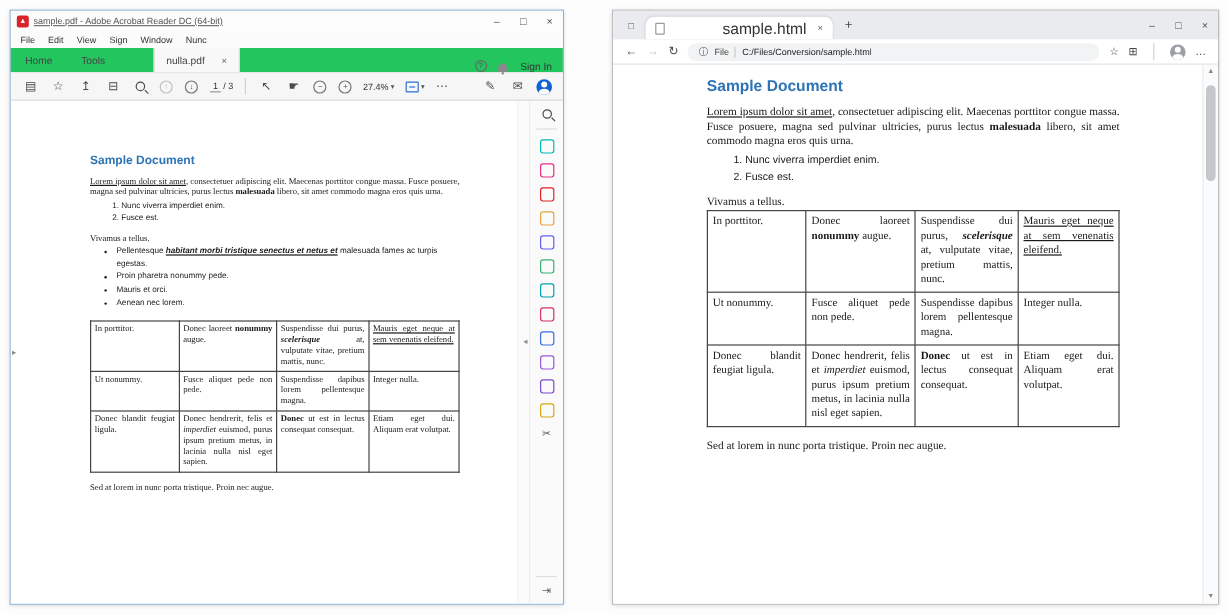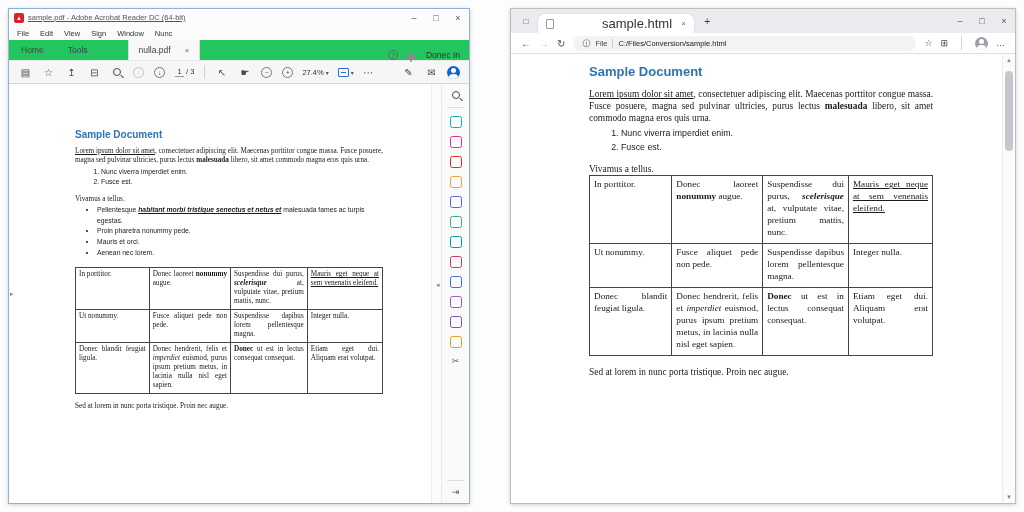--- a/index.html
+++ b/index.html
@@ -131,21 +131,21 @@
   <div class="tabs">
     <span class="tabbtn">Home</span>
     <span class="tabbtn">Tools</span>
     <span class="doctab">
       <span>nulla.pdf</span>
       <span class="x">×</span>
     </span>
     <span class="spacer"></span>
     <span class="helpq">?</span>
     <span class="bell"></span>
-    <span class="signin">Donec In</span>
+    <span class="signin">Sign In</span>
   </div>
   <div class="tbar">
     <span class="ti">▤</span>
     <span class="ti">☆</span>
     <span class="ti">↥</span>
     <span class="ti">⊟</span>
     <span class="mag"></span>
     <span class="circb dis">↑</span>
     <span class="circb">↓</span>
     <span class="pgind"><span class="pgcur">1</span> <span>/ 3</span></span>

